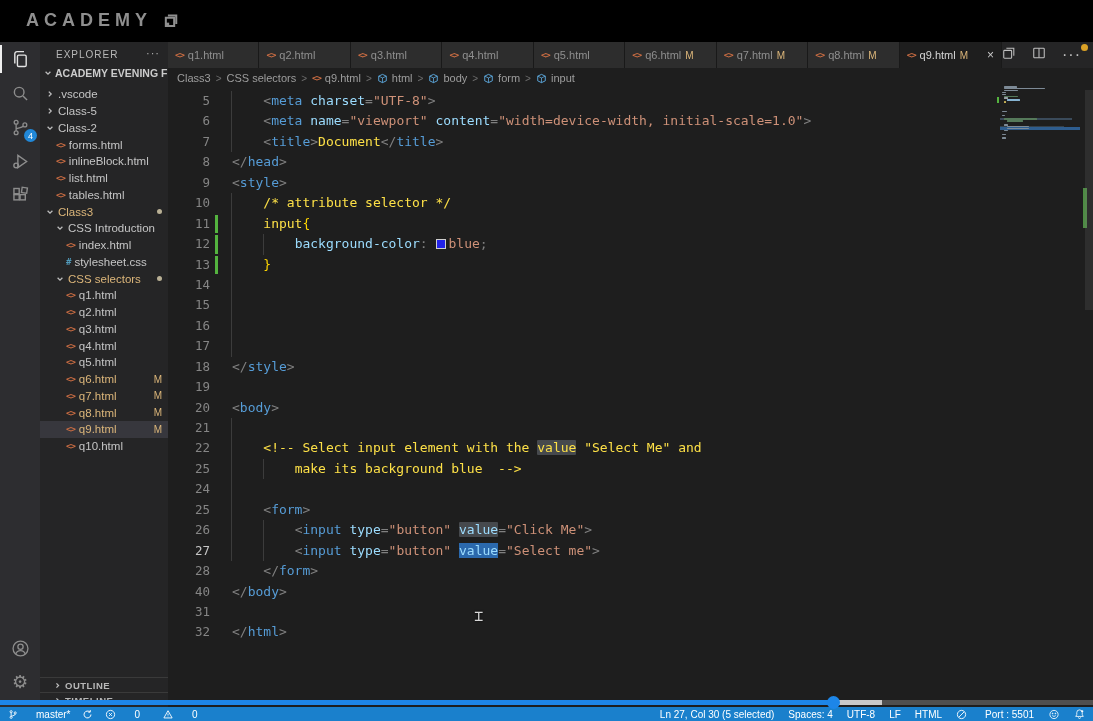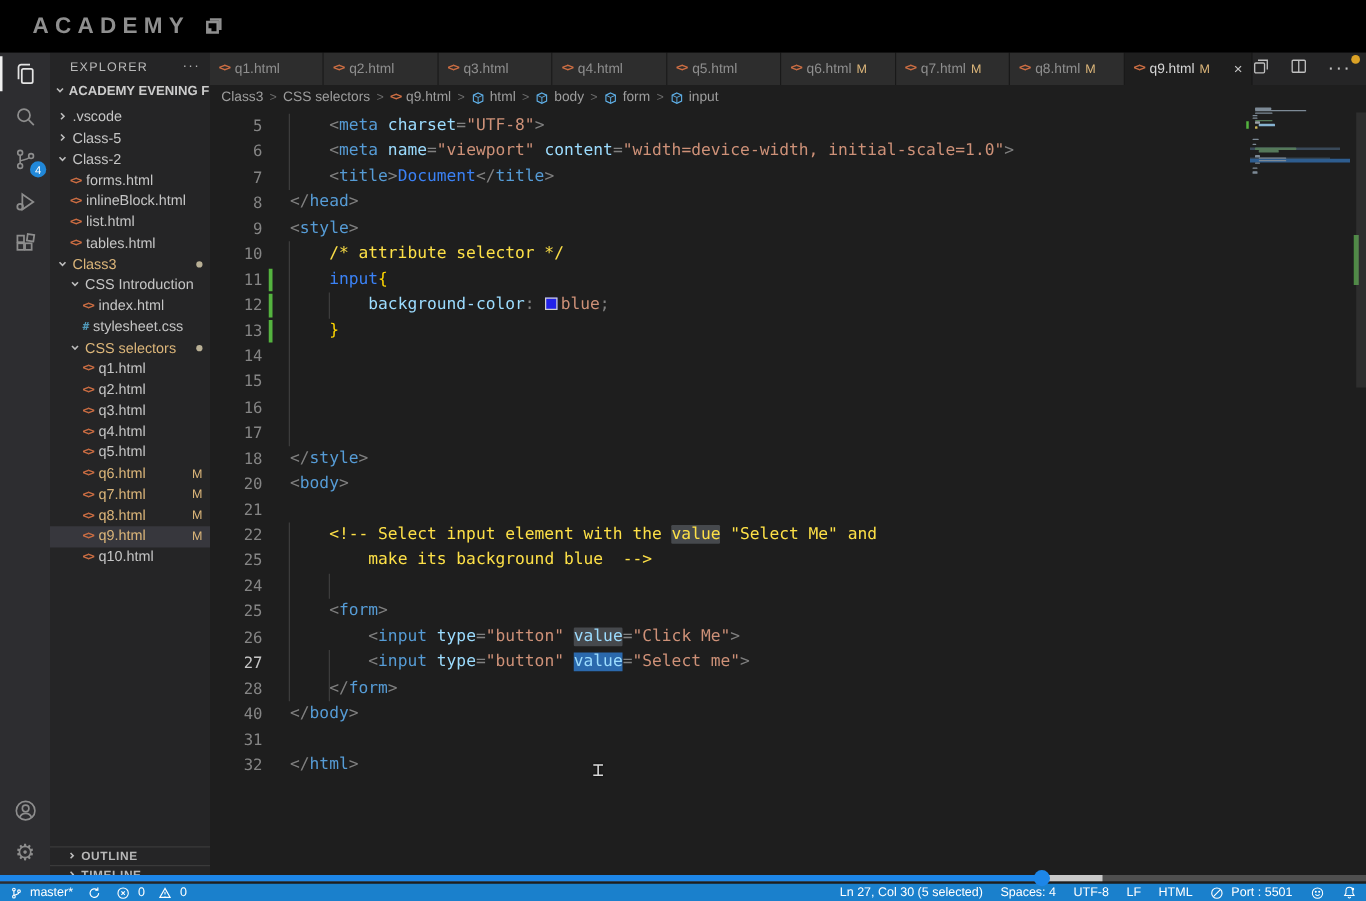--- a/index.html
+++ b/index.html
@@ -59,41 +59,41 @@
   .bc-item { display:flex; align-items:center; gap:4px; }
   .bc-sep { color:#6d6d6d; margin:0 5px; font-size:10px; }
   
   .codepane { position:absolute; left:0; top:46px; right:0; bottom:0; padding-top:3px; }
   .line { position:relative; height:20.45px; font-family:"DejaVu Sans Mono", monospace; font-size:13px;
           line-height:20.45px; white-space:pre; }
   .lnum { position:absolute; left:0; width:42px; text-align:right; color:#858585; font-size:12.5px; }
   .line.current .lnum { color:#c6c6c6; }
   .chbar { position:absolute; left:47px; width:3px; top:1px; bottom:1px; background:#54b33f; }
   .ltext { position:absolute; left:64px; top:0; }
-  .tk-w { color:#3b82f6; } .tk-p { color:#808080; } .tk-g { color:#569cd6; }
+  .tk-w { color:#fde047; } .tk-p { color:#808080; } .tk-g { color:#569cd6; }
   .tk-a { color:#9cdcfe; } .tk-s { color:#ce9178; } .tk-c { color:#fde047; }
   .tk-y { color:#ffd700; } .tk-v { color:#ce9178; }
   .hl-occ { background:#46494d; border-radius:1px; }
   .hl-sel { background:#2b69ad; }
   .sw { display:inline-block; width:10px; height:10px; background:#2222e8; border:1px solid #cfcfcf;
         vertical-align:-1px; margin-right:3px; }
   .iguide { position:absolute; width:1px; background:#3c3c3c; }
   
   .minimap { position:absolute; left:832px; top:44px; width:88px; height:110px; }
   .mm-bar { position:absolute; height:1.5px; border-radius:0.5px; }
   .mm-hl { position:absolute; height:2.2px; }
   .mm-tick { position:absolute; width:2px; background:#54b33f; }
   .ovr-green { position:absolute; left:915px; top:146px; width:4px; height:40px; background:#4e8b44; }
   .vscroll { position:absolute; right:0; top:48px; width:8px; height:220px; background:rgba(121,121,121,0.18); }
   
   .ibeam { position:absolute; left:474px; top:607px; z-index:6; color:#d8d8d8; font-family:"DejaVu Sans Mono",monospace; font-size:15px; text-shadow:0 0 2px #000; }
   
   .statusbar { position:absolute; left:0; top:707px; width:1093px; height:14px; background:#1a80cc; color:#fff;
                display:flex; align-items:center; font-size:10px; padding:0 8px; gap:12px; z-index:8; white-space:nowrap; }
-  .sb-item { display:flex; align-items:center; gap:6px; }
+  .sb-item { display:flex; align-items:center; gap:18px; }
   .sb-right { margin-left:auto; display:flex; align-items:center; gap:14px; }
   .statusbar svg { stroke:#fff; }
   
   .vbar { position:absolute; left:0; top:700px; width:1093px; height:5px; background:#4f4f4f; z-index:9; }
   .vplayed { position:absolute; left:0; top:0; height:5px; background:#1d86e8; }
   .vbuffer { position:absolute; top:0; height:5px; background:#c9c9c9; }
   .vhandle { position:absolute; top:696px; width:13px; height:13px; border-radius:50%; background:#1d86e8; z-index:10; }
 </style>
 </head>
 <body>
@@ -426,20 +426,21 @@
       <div class="line"><span class="lnum">9</span><span class="ltext"><span class="tk-p">&lt;</span><span class="tk-g">style</span><span class="tk-p">&gt;</span></span></div>
       <div class="line"><span class="lnum">10</span><span class="ltext"><span class="tk-w">    </span><span class="tk-c">/* attribute selector */</span></span></div>
       <div class="line"><span class="lnum">11</span><span class="chbar"></span><span class="ltext"><span class="tk-w">    </span><span class="tk-w">input</span><span class="tk-y">{</span></span></div>
       <div class="line"><span class="lnum">12</span><span class="chbar"></span><span class="ltext"><span class="tk-w">        </span><span class="tk-a">background-color</span><span class="tk-p">:</span><span class="tk-w"> </span><span class="sw"></span><span class="tk-v">blue</span><span class="tk-p">;</span></span></div>
       <div class="line"><span class="lnum">13</span><span class="chbar"></span><span class="ltext"><span class="tk-w">    </span><span class="tk-y">}</span></span></div>
       <div class="line"><span class="lnum">14</span><span class="ltext"></span></div>
       <div class="line"><span class="lnum">15</span><span class="ltext"></span></div>
       <div class="line"><span class="lnum">16</span><span class="ltext"></span></div>
       <div class="line"><span class="lnum">17</span><span class="ltext"></span></div>
       <div class="line"><span class="lnum">18</span><span class="ltext"><span class="tk-p">&lt;/</span><span class="tk-g">style</span><span class="tk-p">&gt;</span></span></div>
+      <div class="line"><span class="lnum">19</span><span class="ltext"></span></div>
       <div class="line"><span class="lnum">20</span><span class="ltext"><span class="tk-p">&lt;</span><span class="tk-g">body</span><span class="tk-p">&gt;</span></span></div>
       <div class="line"><span class="lnum">21</span><span class="ltext"></span></div>
       <div class="line"><span class="lnum">22</span><span class="ltext"><span class="tk-w">    </span><span class="tk-c">&lt;!-- Select input element with the </span><span class="tk-c hl-occ">value</span><span class="tk-c"> "Select Me" and</span></span></div>
       <div class="line"><span class="lnum">25</span><span class="ltext"><span class="tk-w">        </span><span class="tk-c">make its background blue  --&gt;</span></span></div>
       <div class="line"><span class="lnum">24</span><span class="ltext"></span></div>
       <div class="line"><span class="lnum">25</span><span class="ltext"><span class="tk-w">    </span><span class="tk-p">&lt;</span><span class="tk-g">form</span><span class="tk-p">&gt;</span></span></div>
       <div class="line"><span class="lnum">26</span><span class="ltext"><span class="tk-w">        </span><span class="tk-p">&lt;</span><span class="tk-g">input</span><span class="tk-w"> </span><span class="tk-a">type</span><span class="tk-p">=</span><span class="tk-s">"button"</span><span class="tk-w"> </span><span class="tk-a hl-occ">value</span><span class="tk-p">=</span><span class="tk-s">"Click Me"</span><span class="tk-p">&gt;</span></span></div>
       <div class="line current"><span class="lnum">27</span><span class="ltext"><span class="tk-w">        </span><span class="tk-p">&lt;</span><span class="tk-g">input</span><span class="tk-w"> </span><span class="tk-a">type</span><span class="tk-p">=</span><span class="tk-s">"button"</span><span class="tk-w"> </span><span class="tk-a hl-sel">value</span><span class="tk-p">=</span><span class="tk-s">"Select me"</span><span class="tk-p">&gt;</span></span></div>
       <div class="line"><span class="lnum">28</span><span class="ltext"><span class="tk-w">    </span><span class="tk-p">&lt;/</span><span class="tk-g">form</span><span class="tk-p">&gt;</span></span></div>
       <div class="line"><span class="lnum">40</span><span class="ltext"><span class="tk-p">&lt;/</span><span class="tk-g">body</span><span class="tk-p">&gt;</span></span></div>

